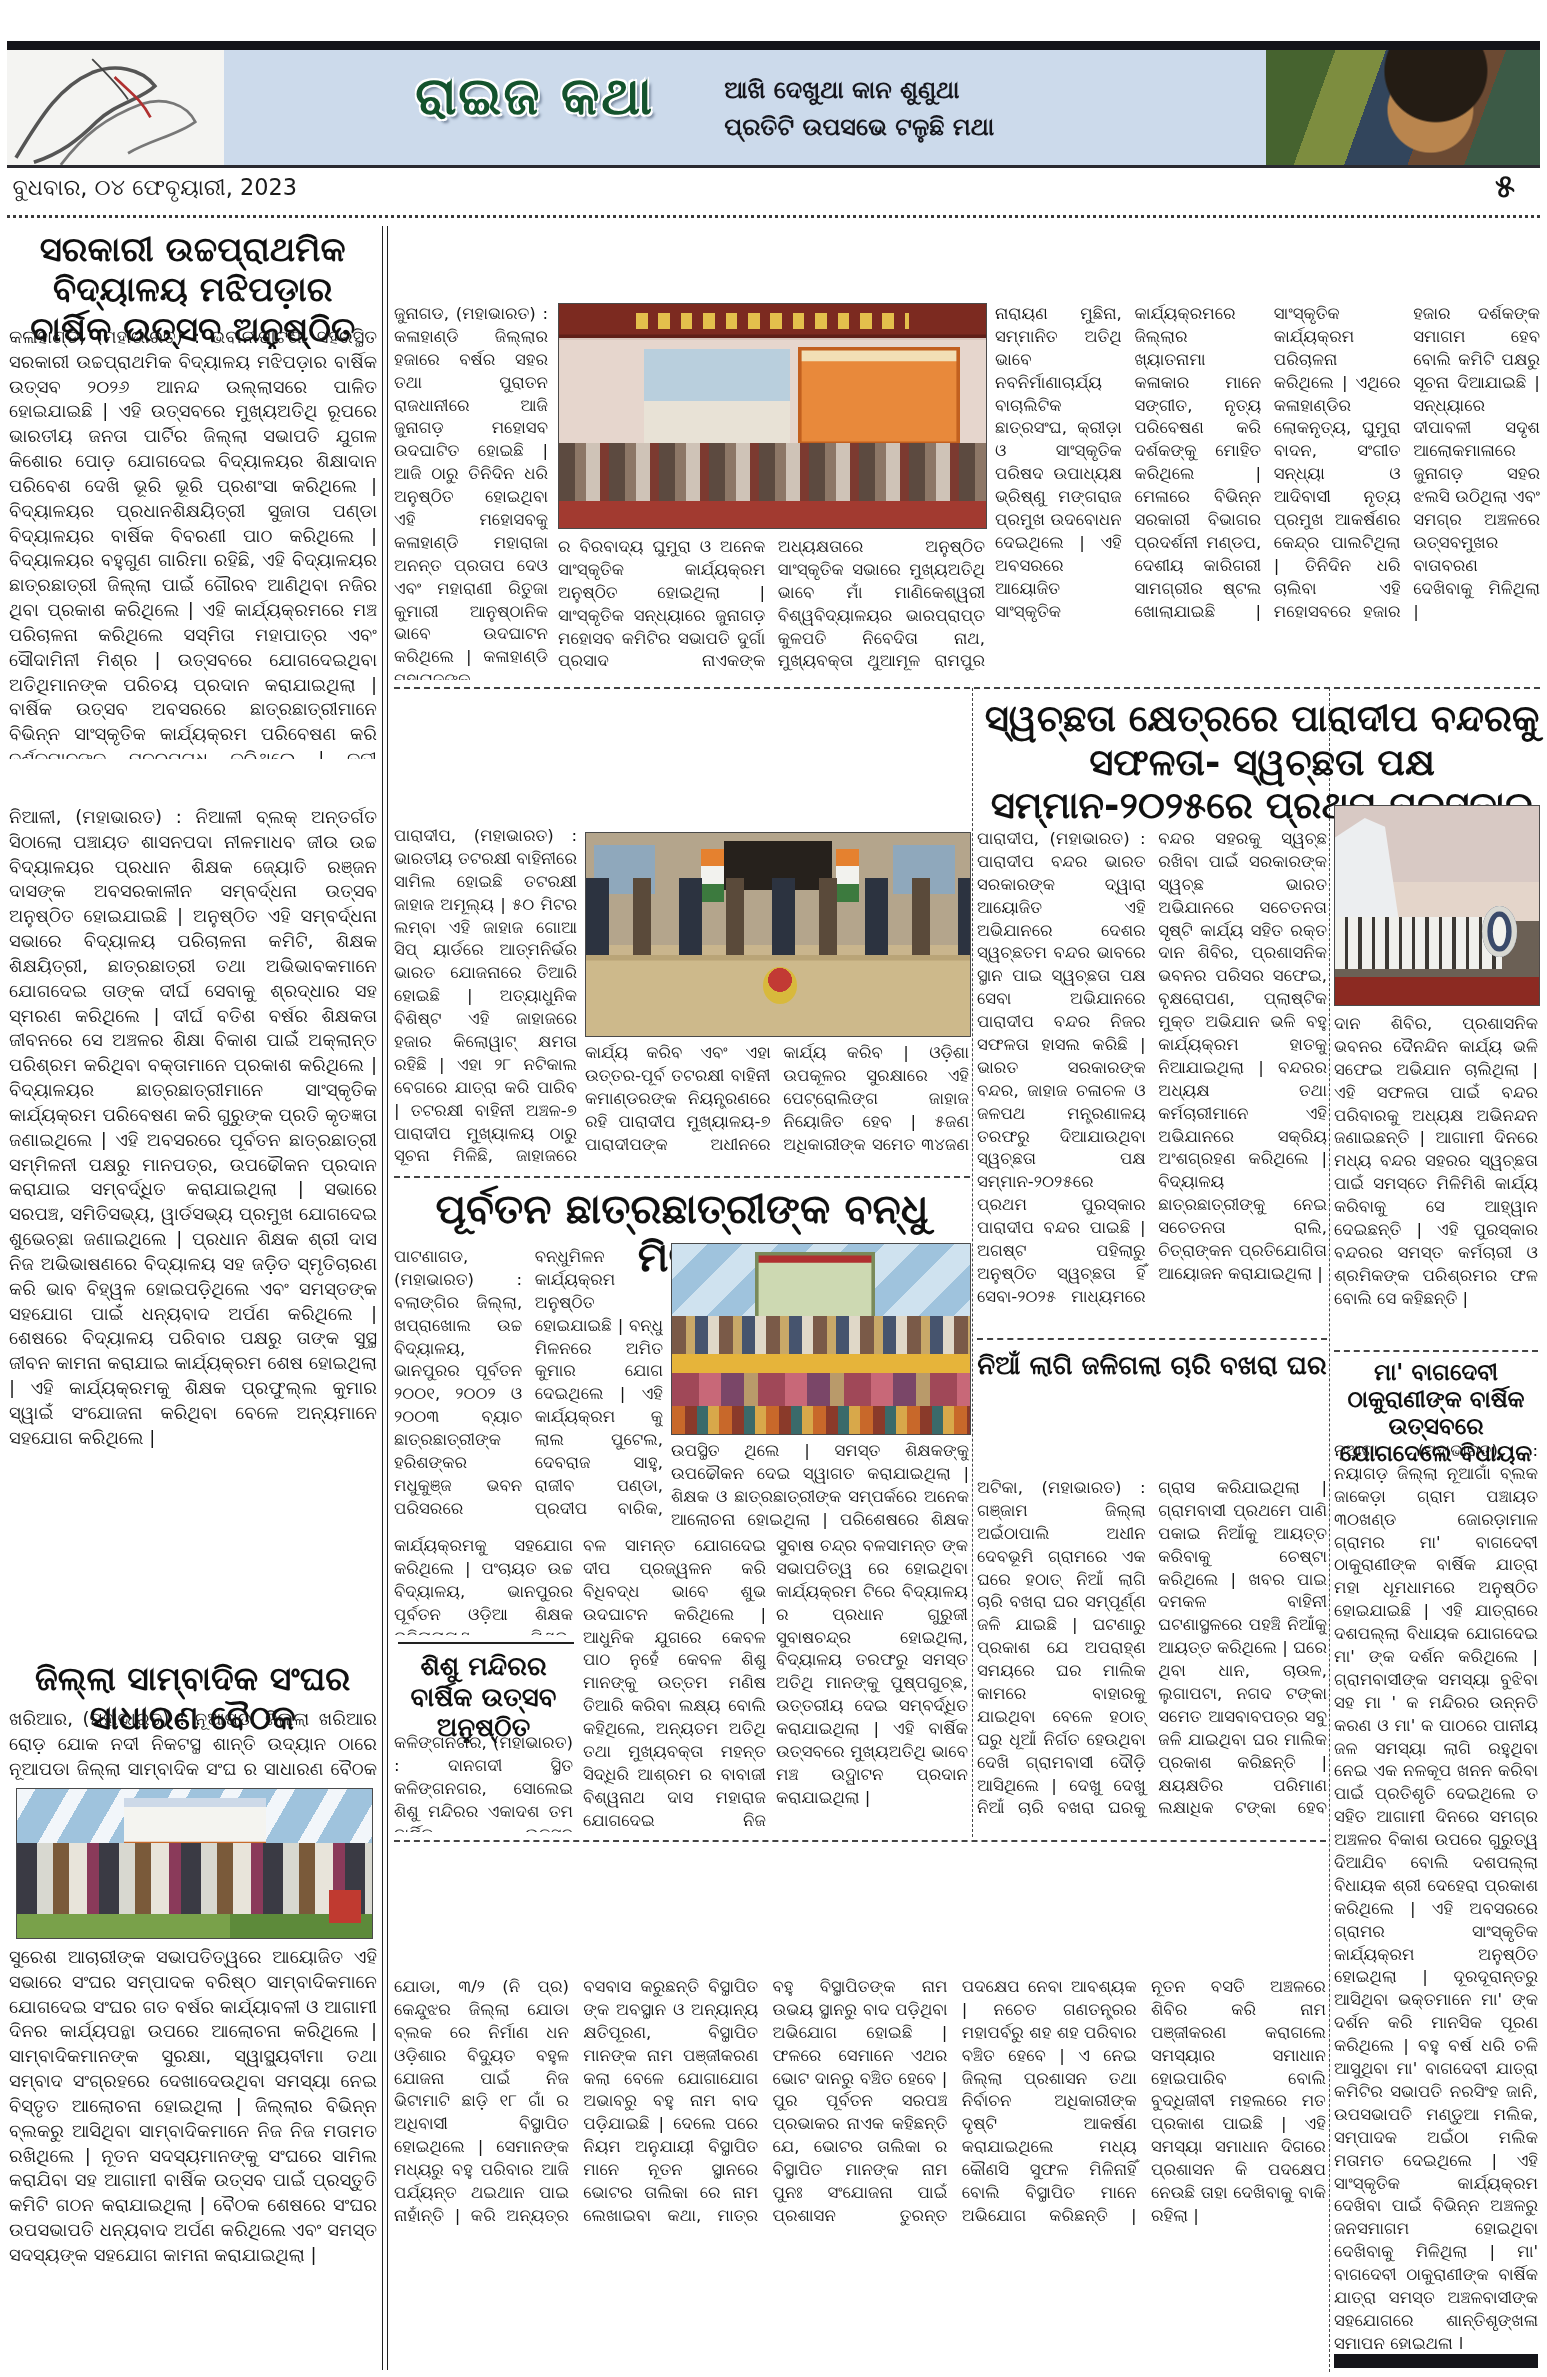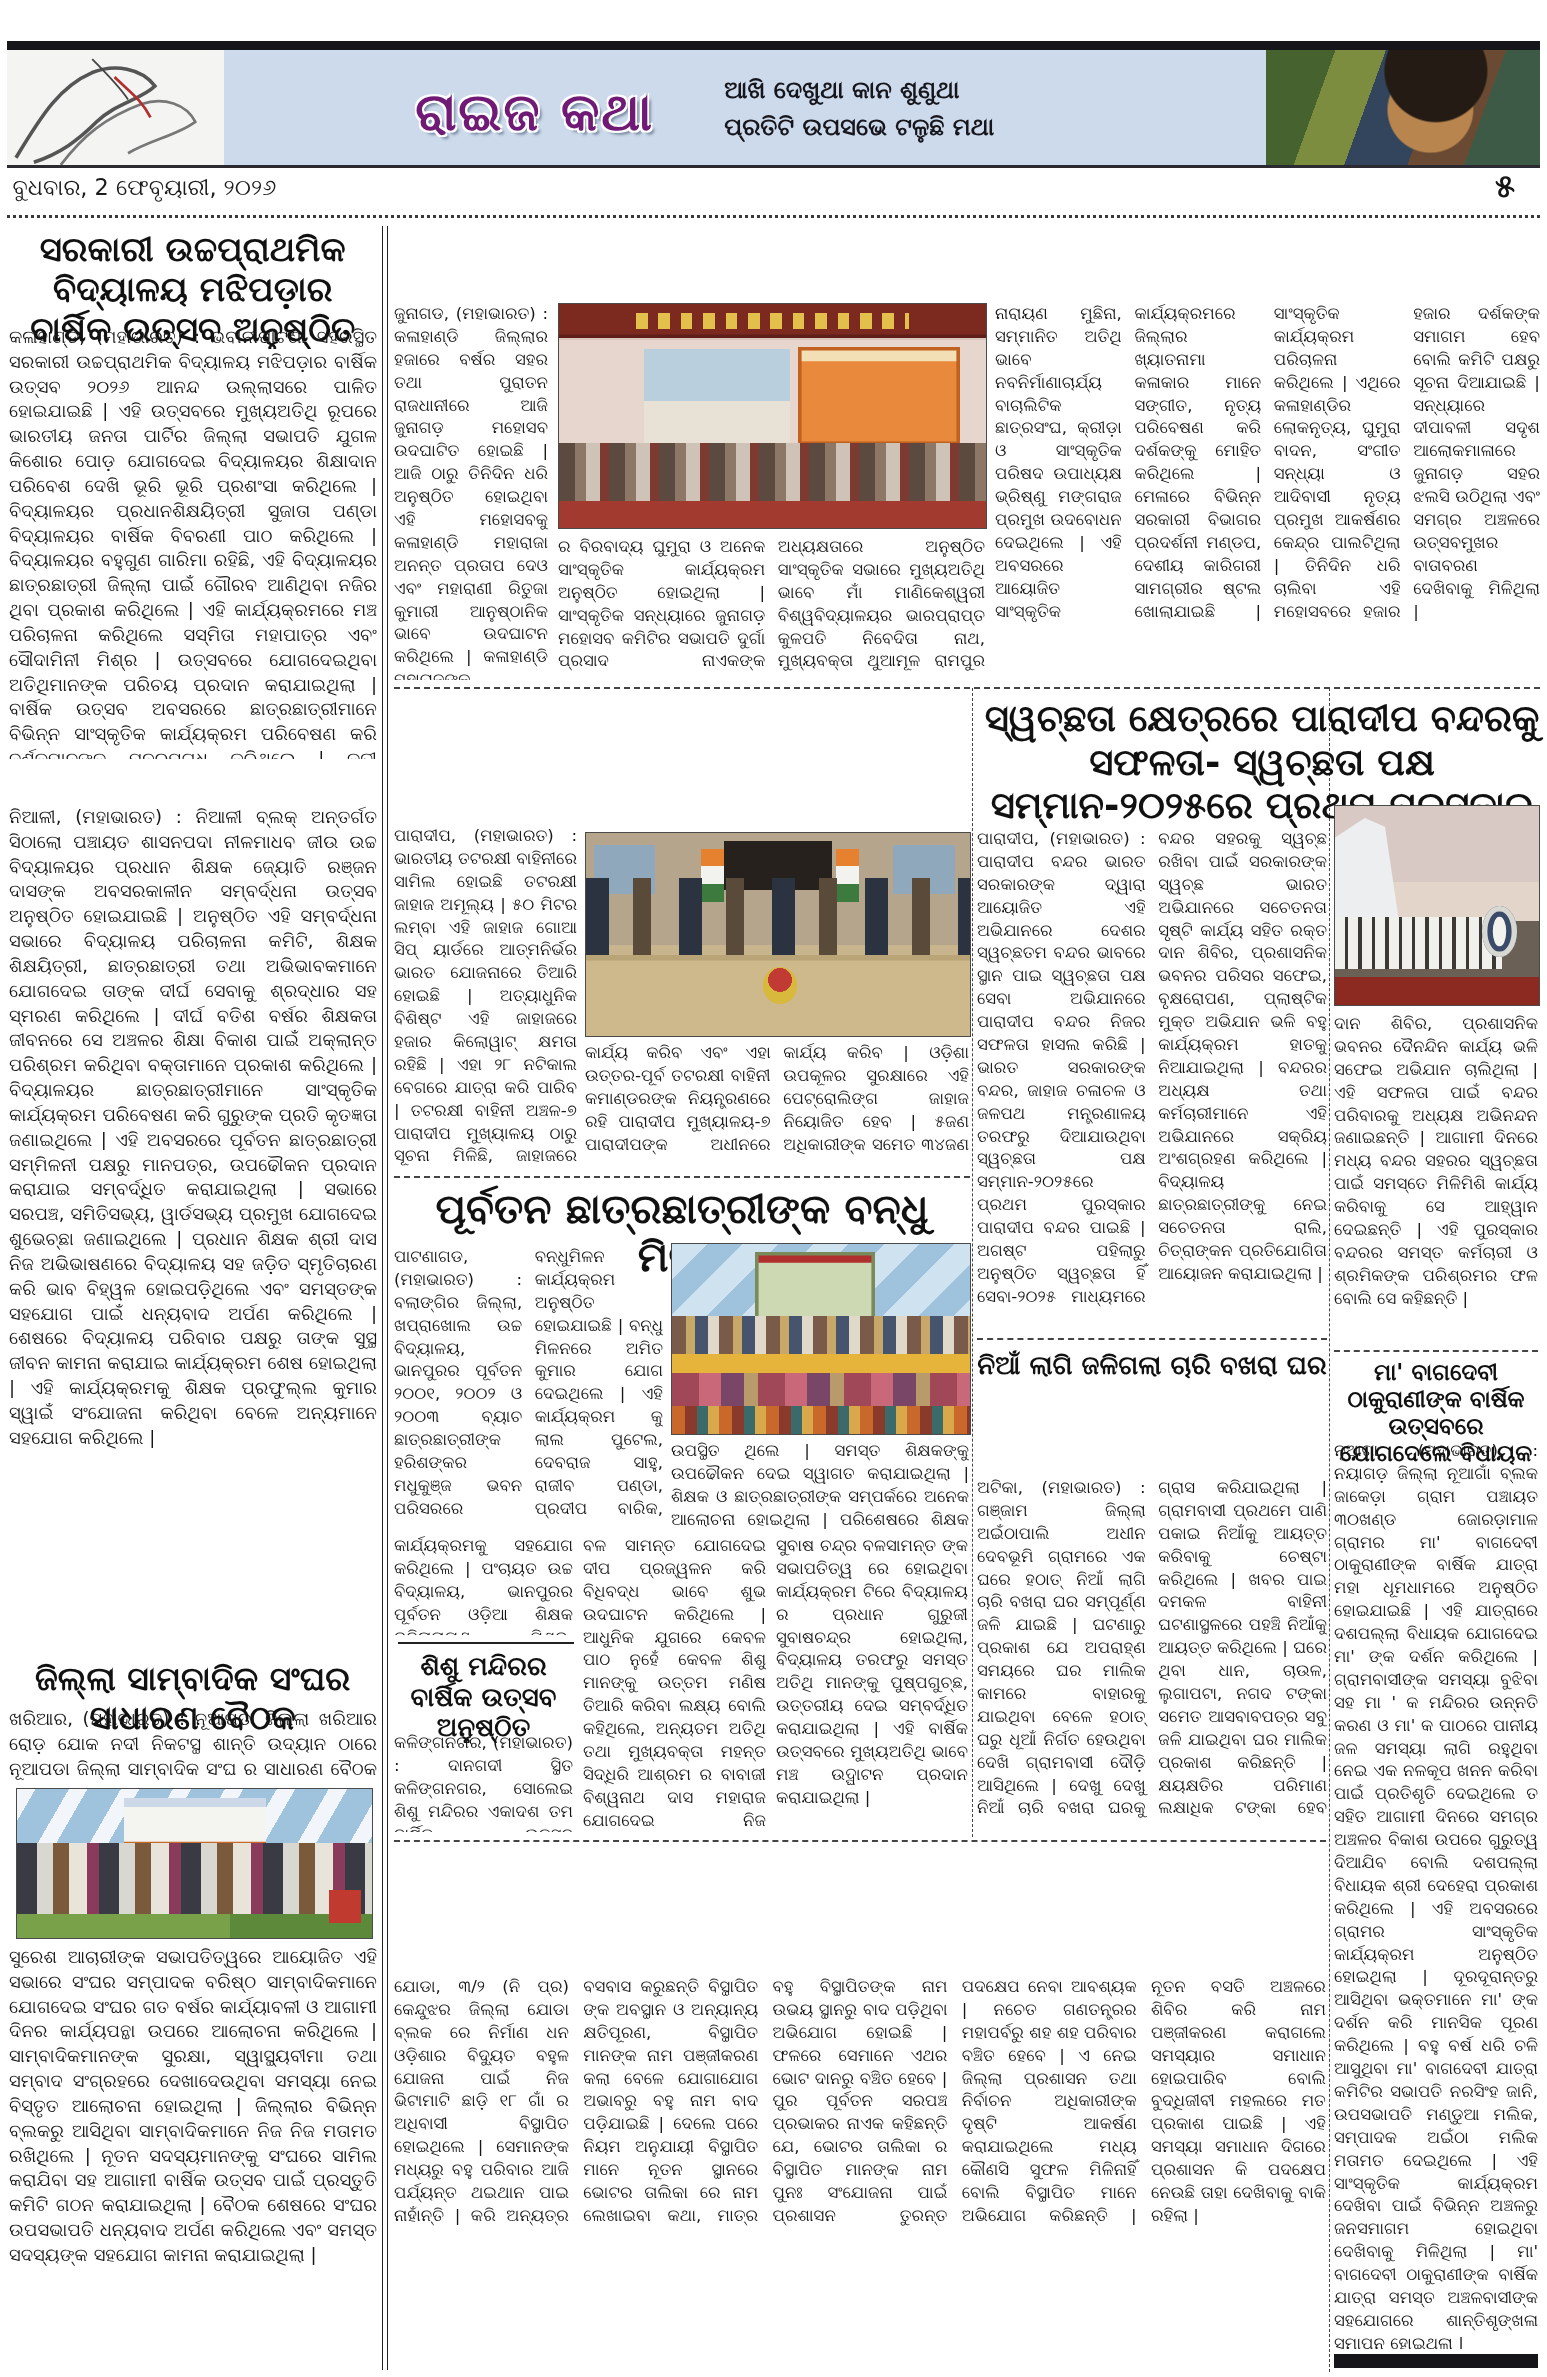--- a/index.html
+++ b/index.html
@@ -2,23 +2,23 @@
 <html style="font-size:14.3px"><head>
 <meta charset="utf-8">
 <style>
   html,body{margin:0;padding:0;background:#e8e8e4;}
   .page{position:relative;width:1547px;height:2377px;background:#ffffff;
         font-family:"DejaVu Sans","Liberation Sans",sans-serif;color:#161616;overflow:hidden;}
   .abs{position:absolute;}
   
   .mast-topbar{left:7.2px;top:41px;width:1533px;height:9px;background:#15151a;}
   .masthead{left:7.2px;top:50px;width:1533px;height:115px;background:#ccdaeb;border-bottom:3.6px solid #2a2a30;}
-  .mast-title{left:408px;top:16px;width:296px;font-size:52px;font-weight:bold;color:#701a75;
+  .mast-title{left:408px;top:16px;width:296px;font-size:52px;font-weight:bold;color:#14532d;
               text-shadow:1.8px 1.8px 0 #ffffff,-1.8px -1.8px 0 #ffffff,1.8px -1.8px 0 #ffffff,-1.8px 1.8px 0 #ffffff,3.6px 3.6px 2.7px #7a8aa0;
-              letter-spacing:1.8px;white-space:nowrap;margin-top:16px;}
+              letter-spacing:1.8px;white-space:nowrap;}
   .mast-tag{left:717px;top:21.5px;width:377px;font-size:24px;font-weight:bold;color:#16161c;line-height:1.55;}
   .sketch{left:0;top:0;width:217px;height:115px;background:#f4f4f2;overflow:hidden;}
   .childphoto{left:1259px;top:0;width:274px;height:115px;
      background:
        radial-gradient(circle at 62% 18%, #241c14 0 26%, rgba(0,0,0,0) 27%),
        radial-gradient(circle at 60% 52%, #b9854e 0 24%, rgba(0,0,0,0) 25%),
        radial-gradient(circle at 54% 60%, #a06a3c 0 10%, rgba(0,0,0,0) 11%),
        linear-gradient(110deg,#46632f 0 22%,#7d8d3f 22% 38%,#32455c 38% 58%,#6b4a33 58% 76%,#3c5a46 76%);}
   
   .dateline{left:12.6px;top:174px;font-size:22.4px;color:#1c1c1c;}
@@ -105,21 +105,21 @@
       </svg>
     </div>
     <div class="abs mast-title">ରାଇଜ କଥା</div>
     <div class="abs mast-tag">
       <div>ଆଖି ଦେଖୁଥା କାନ ଶୁଣୁଥା</div>
       <div>ପ୍ରତିଟି ଉପସଭେ ଟଳୁଛି ମଥା</div>
     </div>
     <div class="abs childphoto"></div>
   </div>
 
-  <div class="abs dateline">ବୁଧବାର, 2 ଫେବୃୟାରୀ, ୨୦୨୬</div>
+  <div class="abs dateline">ବୁଧବାର, ୦୪ ଫେବୃୟାରୀ, 2023</div>
   <div class="abs pagenum">୫</div>
   <div class="abs dotted-rule"></div>
 
   <div class="abs vr-double" style="left:382px;top:226px;height:2144px;"></div>
   <div class="abs vr-dash" style="left:972px;top:688px;height:1149px;"></div>
   <div class="abs vr-dash" style="left:1329px;top:688px;height:1684px;"></div>
 
   <div class="abs hd" style="left:7.2px;top:229px;width:371px;font-size:34px;">ସରକାରୀ ଉଚ୍ଚପ୍ରାଥମିକ ବିଦ୍ୟାଳୟ ମଝିପଡ଼ାର ବାର୍ଷିକ ଉତ୍ସବ ଅନୁଷ୍ଠିତ</div>
   <div class="abs bodytext big" style="left:9px;top:325px;width:368px;height:434px;">କଳାହାଣ୍ଡି, (ମହାଭାରତ) : ଭବାନୀପାଟଣା ସହରସ୍ଥିତ ସରକାରୀ ଉଚ୍ଚପ୍ରାଥମିକ ବିଦ୍ୟାଳୟ ମଝିପଡ଼ାର ବାର୍ଷିକ ଉତ୍ସବ ୨୦୨୬ ଆନନ୍ଦ ଉଲ୍ଲାସରେ ପାଳିତ ହୋଇଯାଇଛି | ଏହି ଉତ୍ସବରେ ମୁଖ୍ୟଅତିଥି ରୂପରେ ଭାରତୀୟ ଜନତା ପାର୍ଟିର ଜିଲ୍ଲା ସଭାପତି ଯୁଗଳ କିଶୋର ପୋଡ଼ ଯୋଗଦେଇ ବିଦ୍ୟାଳୟର ଶିକ୍ଷାଦାନ ପରିବେଶ ଦେଖି ଭୂରି ଭୂରି ପ୍ରଶଂସା କରିଥିଲେ | ବିଦ୍ୟାଳୟର ପ୍ରଧାନଶିକ୍ଷୟିତ୍ରୀ ସୁଜାତା ପଣ୍ଡା ବିଦ୍ୟାଳୟର ବାର୍ଷିକ ବିବରଣୀ ପାଠ କରିଥିଲେ | ବିଦ୍ୟାଳୟର ବହୁଗୁଣ ଗାରିମା ରହିଛି, ଏହି ବିଦ୍ୟାଳୟର ଛାତ୍ରଛାତ୍ରୀ ଜିଲ୍ଲା ପାଇଁ ଗୌରବ ଆଣିଥିବା ନଜିର ଥିବା ପ୍ରକାଶ କରିଥିଲେ | ଏହି କାର୍ଯ୍ୟକ୍ରମରେ ମଞ୍ଚ ପରିଚାଳନା କରିଥିଲେ ସସ୍ମିତା ମହାପାତ୍ର ଏବଂ ସୌଦାମିନୀ ମିଶ୍ର | ଉତ୍ସବରେ ଯୋଗଦେଇଥିବା ଅତିଥିମାନଙ୍କ ପରିଚୟ ପ୍ରଦାନ କରାଯାଇଥିଲା | ବାର୍ଷିକ ଉତ୍ସବ ଅବସରରେ ଛାତ୍ରଛାତ୍ରୀମାନେ ବିଭିନ୍ନ ସାଂସ୍କୃତିକ କାର୍ଯ୍ୟକ୍ରମ ପରିବେଷଣ କରି ଦର୍ଶକମାନଙ୍କୁ ମନ୍ତ୍ରମୁଗ୍ଧ କରିଥିଲେ | କୃତୀ ଛାତ୍ରଛାତ୍ରୀଙ୍କୁ ପୁରସ୍କାର ବିତରଣ କରାଯିବା ସହ ଶିକ୍ଷକ ଶିକ୍ଷୟିତ୍ରୀ, ଅଭିଭାବକ ତଥା ଗ୍ରାମବାସୀ ବହୁ ସଂଖ୍ୟାରେ ଉପସ୍ଥିତ ରହି କାର୍ଯ୍ୟକ୍ରମକୁ ସଫଳ କରିଥିଲେ |</div>
 

